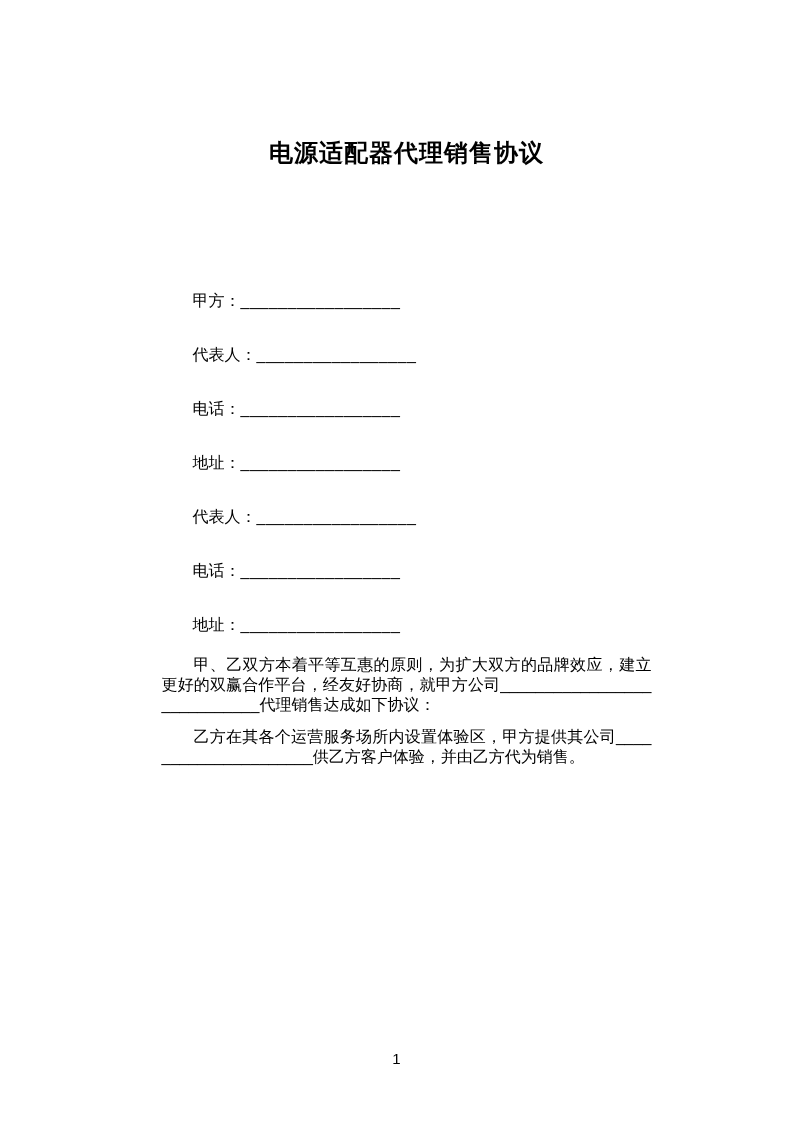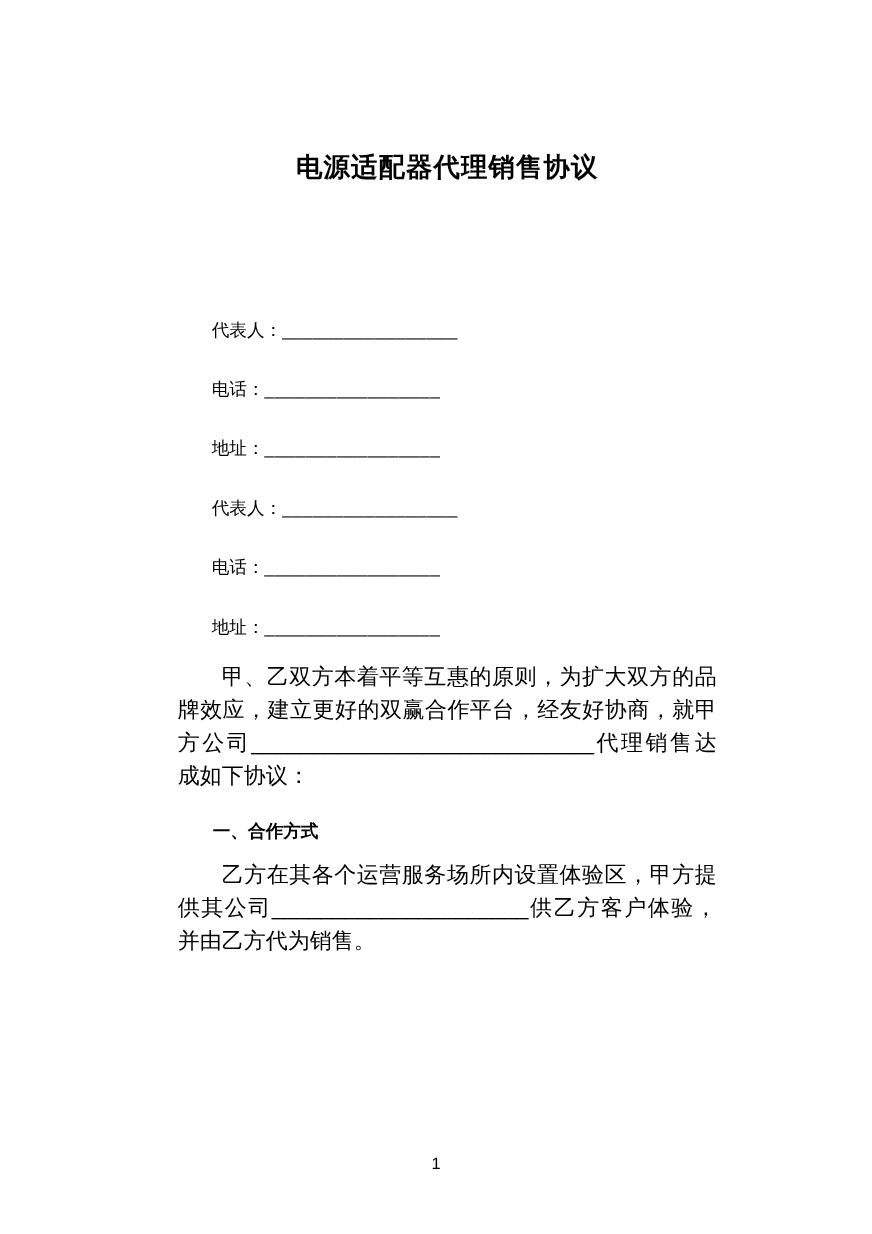--- a/index.html
+++ b/index.html
@@ -38,22 +38,22 @@
     white-space: nowrap;
   }
   .party-row:last-child {
     margin-bottom: 0;
   }
   .party-blank {
     letter-spacing: 0.5px;
   }
   .body-par {
     margin: 0;
-    font-size: 20px;
-    line-height: 30px;
+    font-size: 16px;
+    line-height: 20px;
     text-align: justify;
     text-indent: 2em;
     word-break: break-all;
   }
   .preamble {
     margin-top: 18px;
   }
   .section-heading {
     margin: 24px 0 0 0;
     font-size: 16px;
@@ -80,20 +80,23 @@
 </head>
 <body>
 
 <div class="page">
   <div class="content">
 
     <h1 class="doc-title">电源适配器代理销售协议</h1>
 
     <div class="party-list">
       <div class="party-row">
+        <span>甲方：</span><span class="party-blank">_________________</span>
+      </div>
+      <div class="party-row">
         <span>代表人：</span><span class="party-blank">_________________</span>
       </div>
       <div class="party-row">
         <span>电话：</span><span class="party-blank">_________________</span>
       </div>
       <div class="party-row">
         <span>地址：</span><span class="party-blank">_________________</span>
       </div>
       <div class="party-row">
         <span>代表人：</span><span class="party-blank">_________________</span>
@@ -103,21 +106,20 @@
       </div>
       <div class="party-row">
         <span>地址：</span><span class="party-blank">_________________</span>
       </div>
     </div>
 
     <p class="body-par preamble">
       <span>甲、乙双方本着平等互惠的原则，为扩大双方的品牌效应，建立更好的双赢合作平台，经友好协商，就甲方公司</span><span>____________________________</span><span>代理销售达成如下协议：</span>
     </p>
 
-    <p class="section-heading">一、合作方式</p>
 
     <p class="body-par section-par">
       <span>乙方在其各个运营服务场所内设置体验区，甲方提供其公司</span><span>_____________________</span><span>供乙方客户体验，并由乙方代为销售。</span>
     </p>
 
 
   </div>
 
   <div class="page-number">1</div>
 </div>

